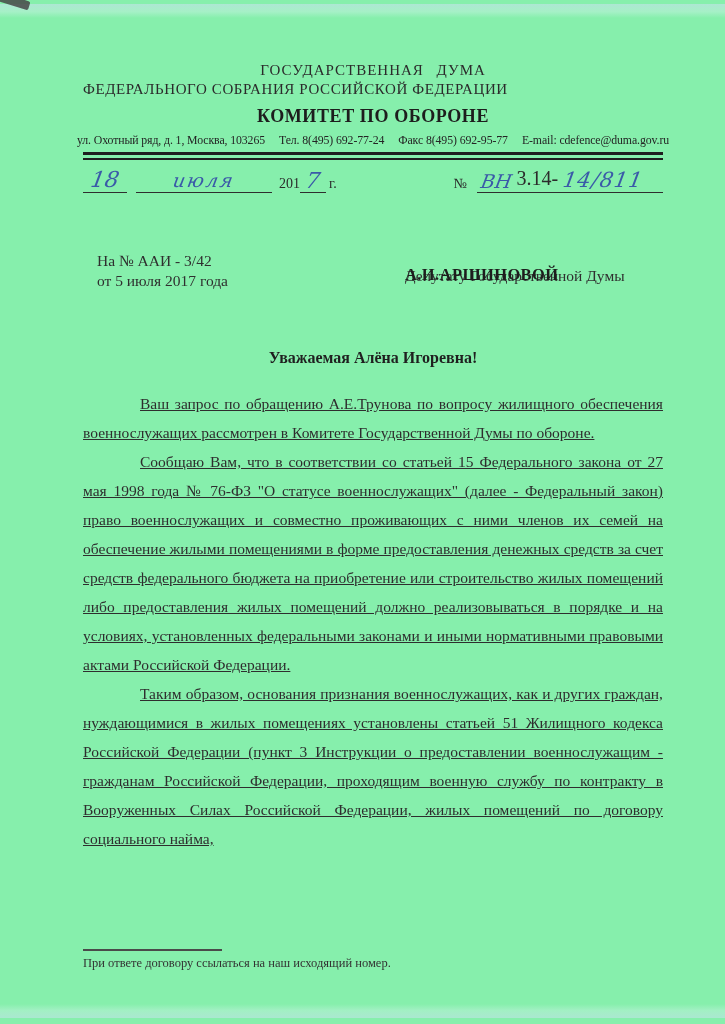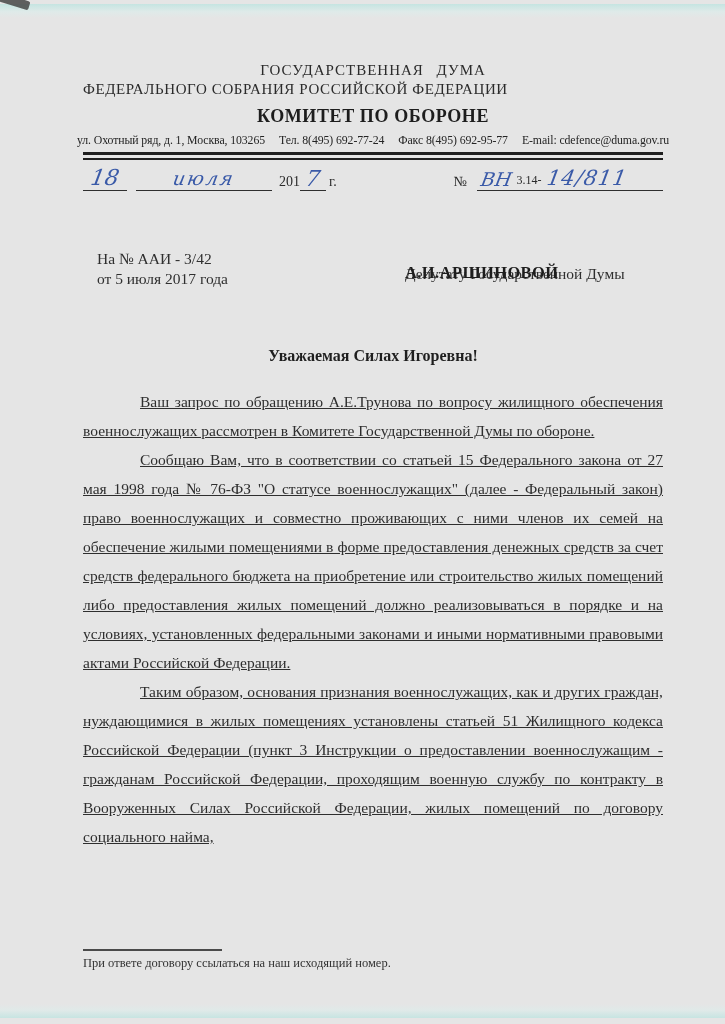--- a/index.html
+++ b/index.html
@@ -5,21 +5,21 @@
   html, body { margin: 0; padding: 0; }
   body {
     width: 725px; height: 1024px;
     background: #ffffff;
     font-family: "Liberation Serif", serif;
     color: #2f2f2f;
   }
   .page {
     position: relative;
     width: 725px; height: 1024px;
-    background: #e5e5e5;
+    background: #86efac;
     overflow: hidden;
   }
   
   .scan-top {
     position: absolute; top: 4px; left: 0; width: 100%; height: 14px;
     background: linear-gradient(180deg, rgba(186,228,224,0.75) 0%, rgba(214,242,239,0.4) 55%, rgba(255,255,255,0) 100%);
   }
   .scan-bottom {
     position: absolute; bottom: 6px; left: 0; width: 100%; height: 14px;
     background: linear-gradient(0deg, rgba(186,228,224,0.7) 0%, rgba(214,242,239,0.35) 55%, rgba(255,255,255,0) 100%);
@@ -57,21 +57,21 @@
   .num-sign { margin-right: 10px; padding-bottom: 1px; }
   .blank-number { width: 182px; display: flex; align-items: flex-end; gap: 5px; padding-left: 4px; text-align: left; }
   .hw {
     font-family: "DejaVu Serif", serif; font-style: italic; color: #3a5aa8;
     display: inline-block; transform: skewX(-10deg); line-height: 1;
   }
   .hw-day { font-size: 22px; padding-bottom: 1px; }
   .hw-month { font-size: 19px; letter-spacing: 2px; padding-bottom: 2px; }
   .hw-year { font-size: 22px; margin-bottom: -4px; }
   .hw-num1 { font-size: 19px; padding-bottom: 1px; }
-  .printed-num { font-size: 12px; padding-bottom: 2px; color: #2b2b2b; }
+  .printed-num { font-size: 20px; padding-bottom: 2px; color: #2b2b2b; }
   .hw-num2 { font-size: 21px; padding-bottom: 1px; letter-spacing: 1px; }
 
   
   .refblock { position: relative; height: 112px; margin-top: 28px; font-size: 15.5px; }
   .recipient-line1 { position: absolute; left: 322px; top: 7px; margin-top: 39px; }
   .ref-line1 { position: absolute; left: 14px; top: 31px; }
   .ref-line2 { position: absolute; left: 14px; top: 51px; }
   .recipient-line2 { position: absolute; left: 322px; top: 44px; font-weight: bold; font-size: 16.5px; letter-spacing: 0.4px; color: #1d1d1d; }
 
   
@@ -122,21 +122,21 @@
       </span>
     </div>
 
     <div class="refblock">
       <div class="recipient-line1">Депутату Государственной Думы</div>
       <div class="ref-line1">На № ААИ - 3/42</div>
       <div class="ref-line2">от 5 июля 2017 года</div>
       <div class="recipient-line2">А.И.АРШИНОВОЙ</div>
     </div>
 
-    <div class="salutation">Уважаемая Силах Игоревна!</div>
+    <div class="salutation">Уважаемая Алёна Игоревна!</div>
 
     <div class="body-text">
       <p>Ваш запрос по обращению А.Е.Трунова по вопросу жилищного обеспечения военнослужащих рассмотрен в Комитете Государственной Думы по обороне.</p>
       <p>Сообщаю Вам, что в соответствии со статьей 15 Федерального закона от 27 мая 1998 года № 76-ФЗ "О статусе военнослужащих" (далее - Федеральный закон) право военнослужащих и совместно проживающих с ними членов их семей на обеспечение жилыми помещениями в форме предоставления денежных средств за счет средств федерального бюджета на приобретение или строительство жилых помещений либо предоставления жилых помещений должно реализовываться в порядке и на условиях, установленных федеральными законами и иными нормативными правовыми актами Российской Федерации.</p>
       <p>Таким образом, основания признания военнослужащих, как и других граждан, нуждающимися в жилых помещениях установлены статьей 51 Жилищного кодекса Российской Федерации (пункт 3 Инструкции о предоставлении военнослужащим - гражданам Российской Федерации, проходящим военную службу по контракту в Вооруженных Силах Российской Федерации, жилых помещений по договору социального найма,</p>
     </div>
 
   </div>
 
   <div class="footnote-rule"></div>

